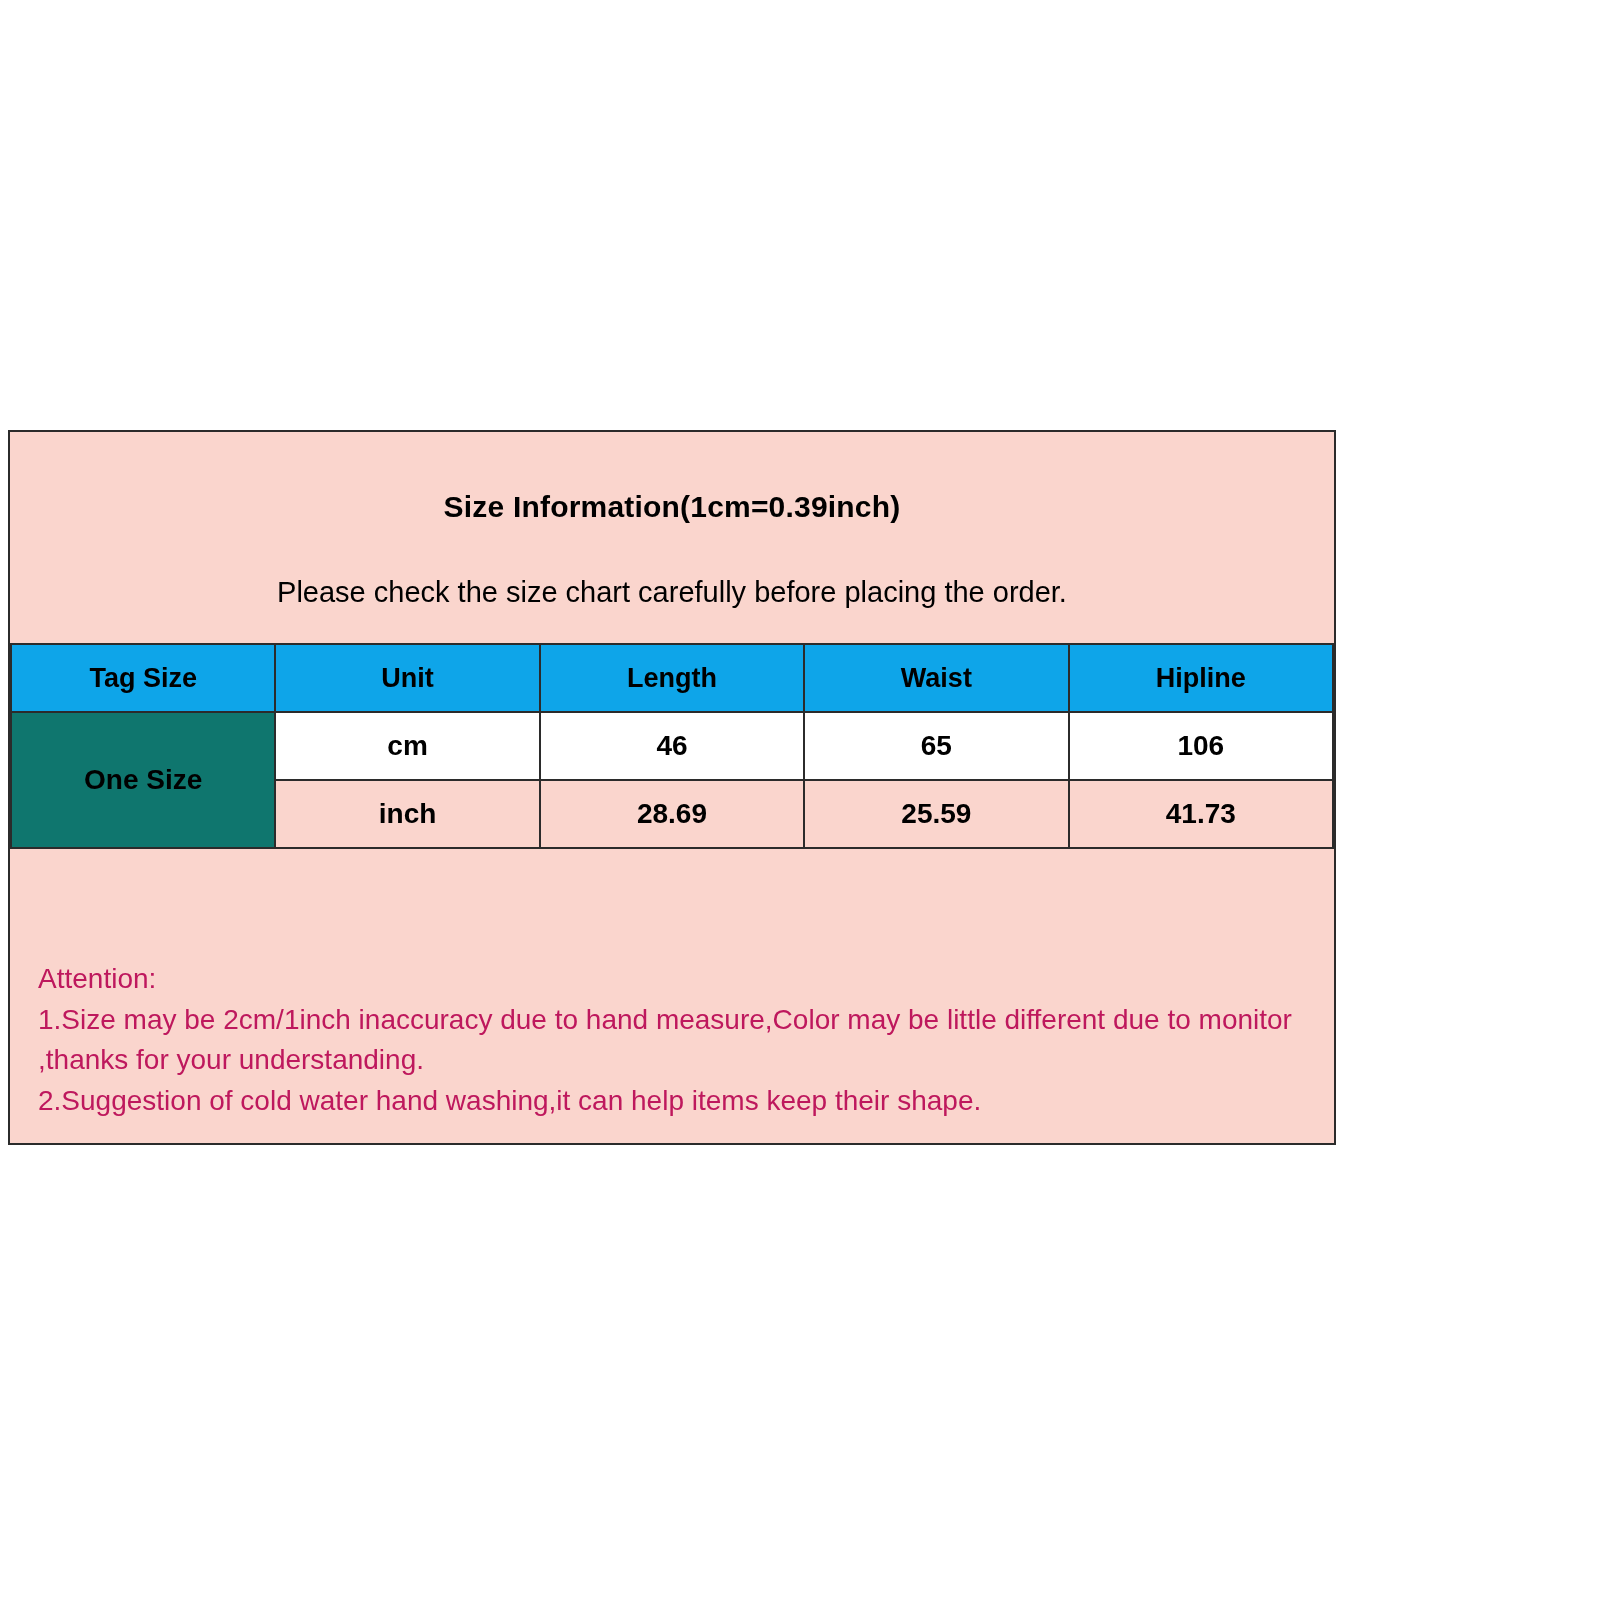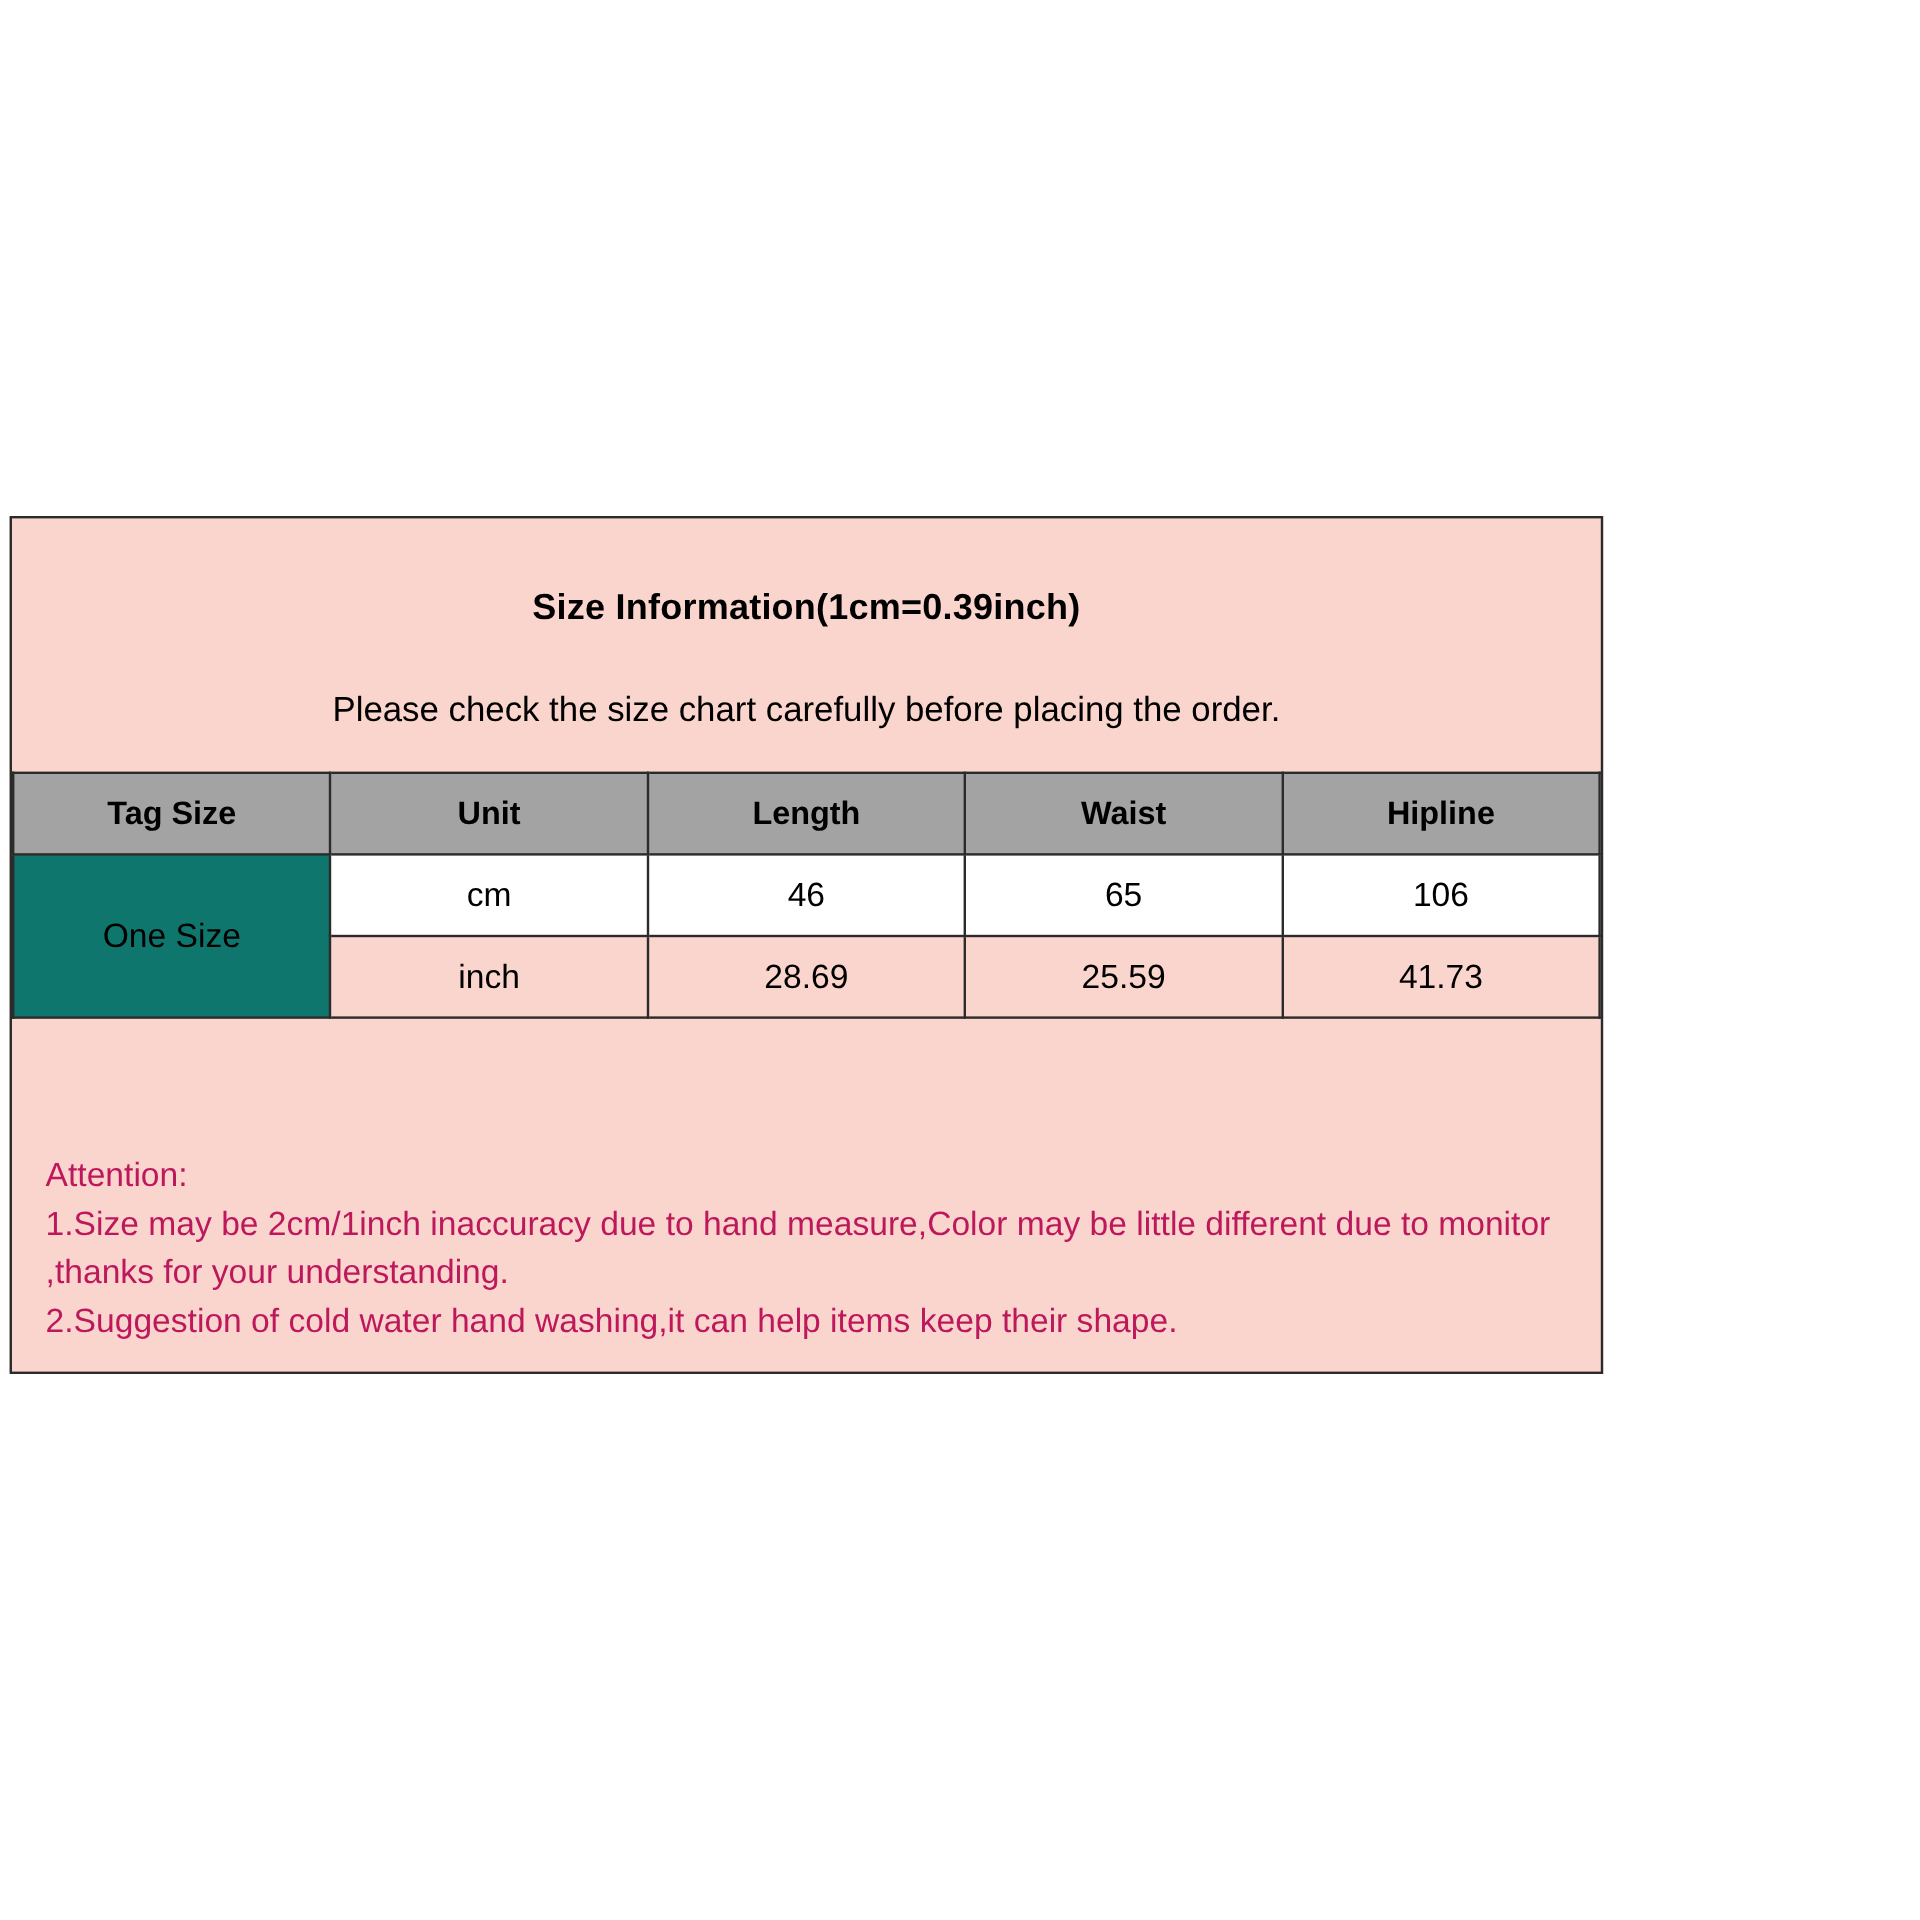--- a/index.html
+++ b/index.html
@@ -50,25 +50,25 @@
   table.size-table td {
     border: 2px solid #2b2b2b;
     text-align: center;
     color: #000;
     padding: 0;
     height: 66px;
   }
   table.size-table th {
     font-size: 27px;
     font-weight: bold;
-    background: #a3a3a3;
+    background: #0ea5e9;
   }
   table.size-table td {
     font-size: 28px;
-    font-weight: normal;
+    font-weight: bold;
   }
   td.row-cm {
     background: #ffffff;
   }
   td.row-inch {
     background: #fad5cd;
   }
   td.tag-size-cell {
     background: #0f766e;
     font-size: 29px;

